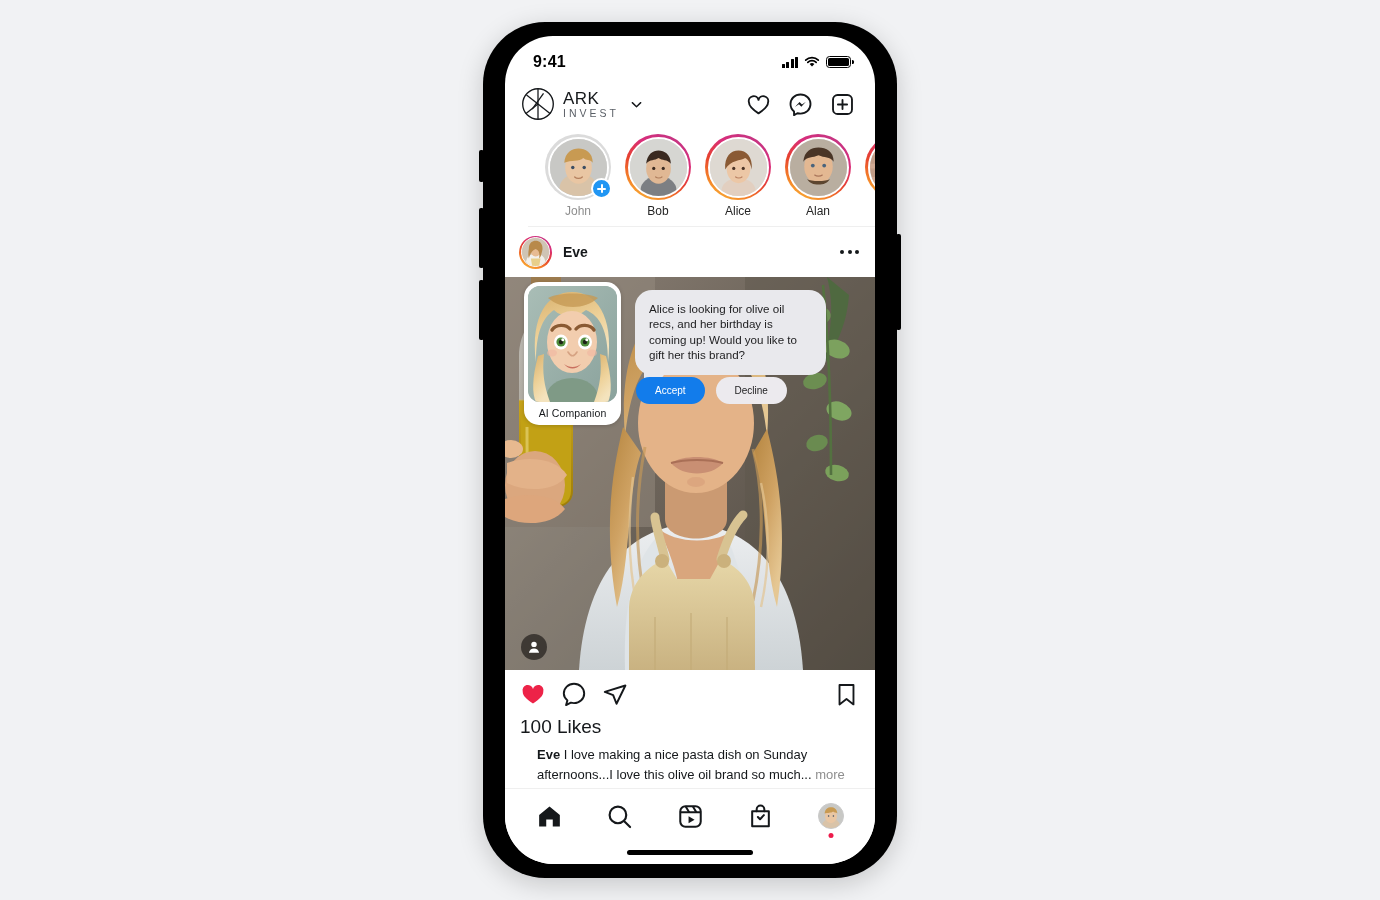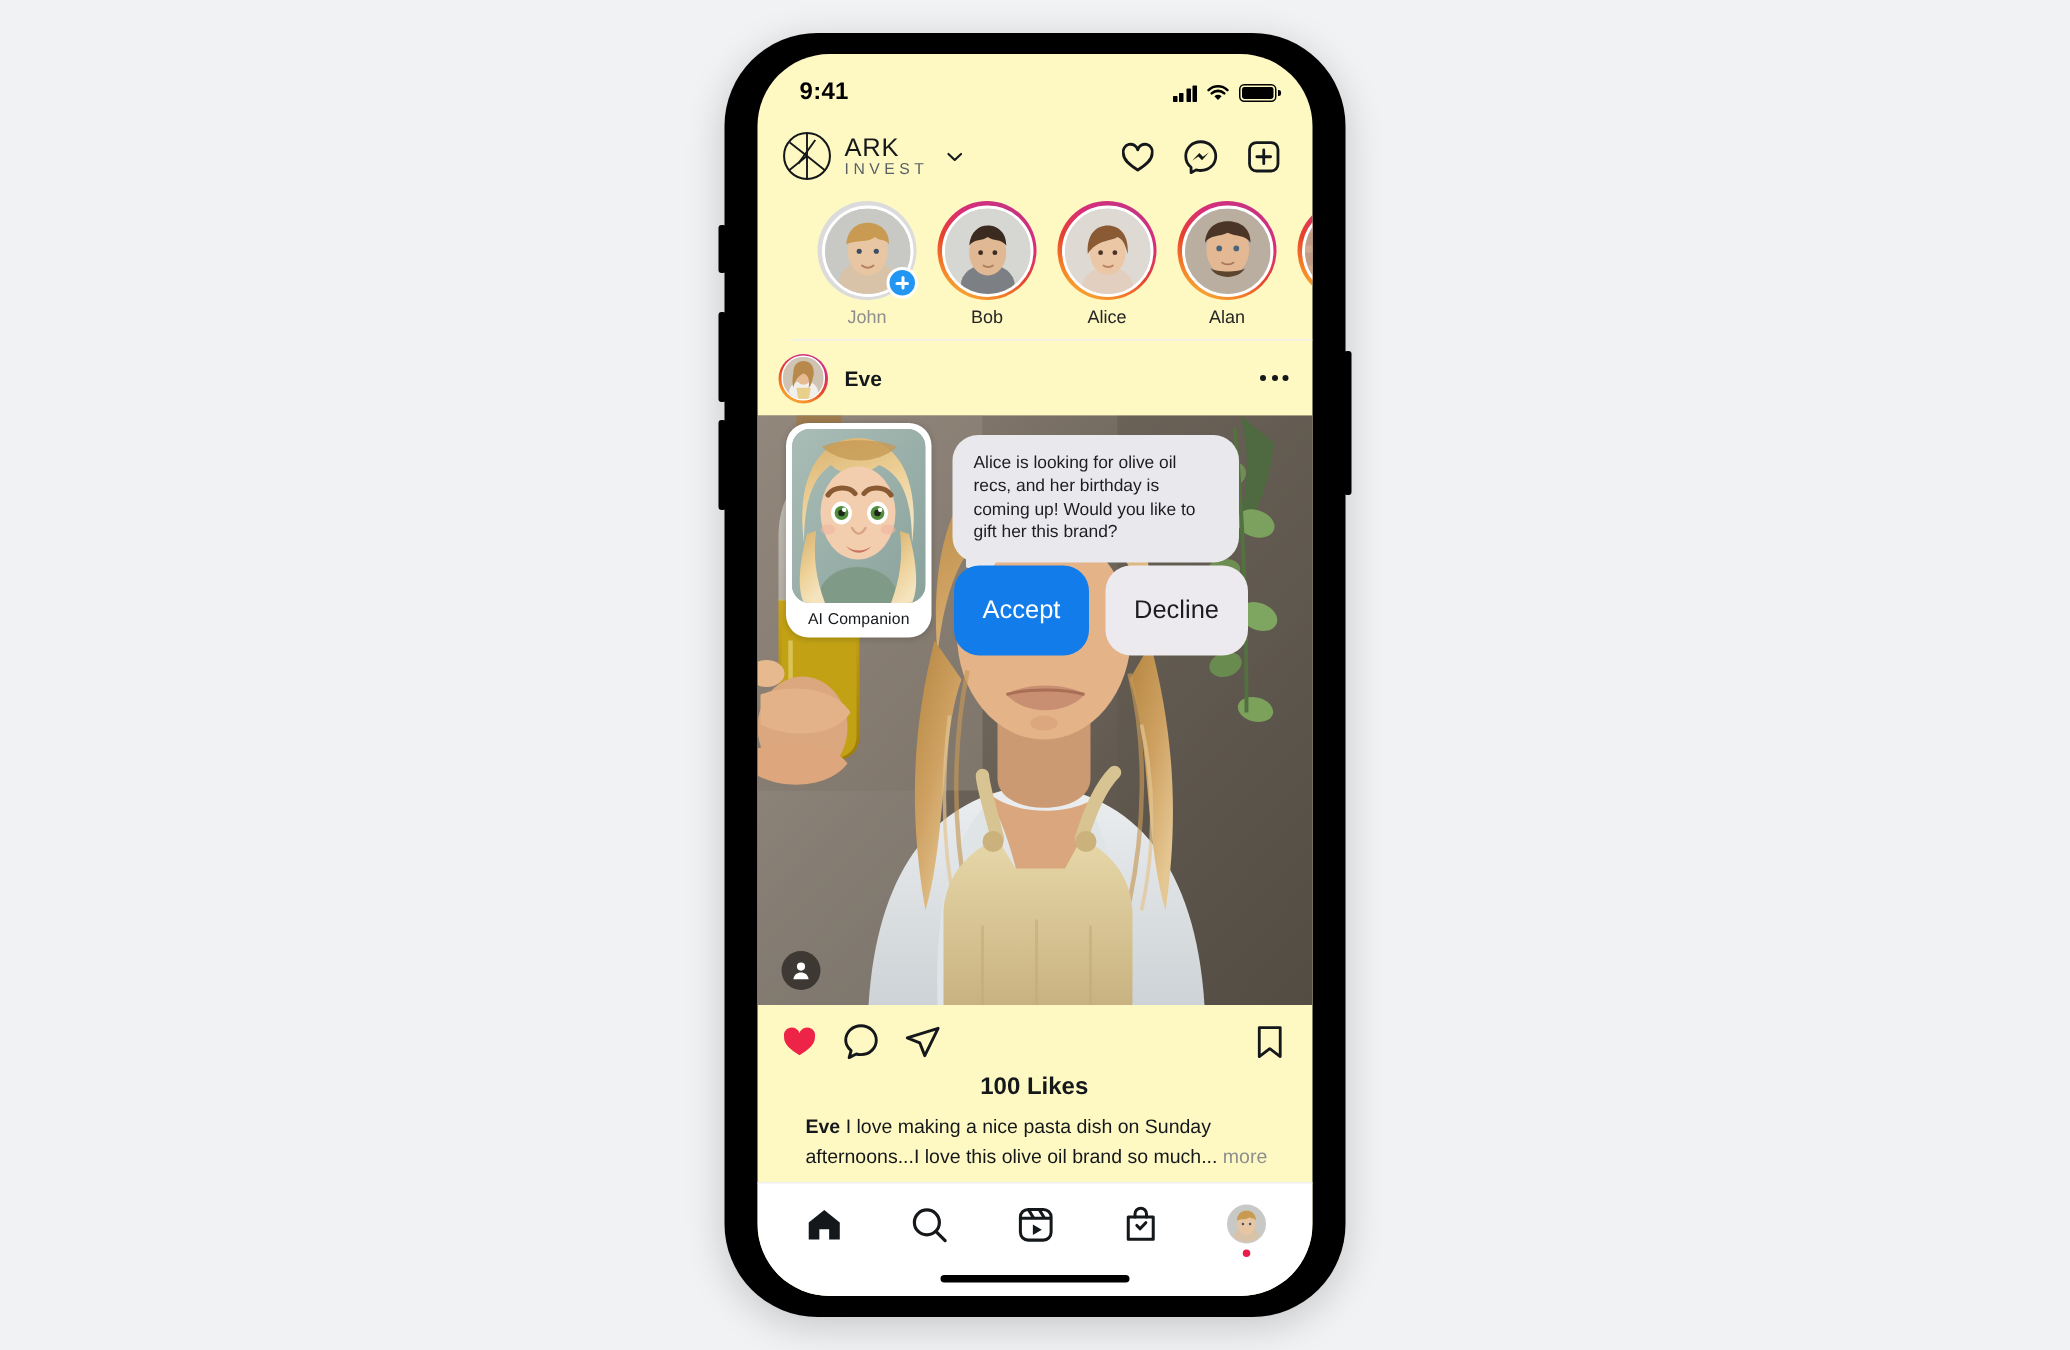--- a/index.html
+++ b/index.html
@@ -27,21 +27,21 @@
   }
   #btn-silent  { left: -4px; top: 128px;  width: 5px; height: 32px; }
   #btn-volup   { left: -4px; top: 186px;  width: 5px; height: 60px; }
   #btn-voldown { left: -4px; top: 258px;  width: 5px; height: 60px; }
   #btn-power   { right: -4px; top: 212px; width: 5px; height: 96px; }
 
   #screen {
     position: absolute;
     left: 22px; top: 14px;
     width: 370px; height: 828px;
-    background: #fef9c3;
+    background: #ffffff;
     border-radius: 48px;
     overflow: hidden;
   }
 
   
   #status-bar {
     height: 44px;
     display: flex;
     align-items: center;
     justify-content: space-between;
@@ -221,22 +221,22 @@
 
   #ai-actions {
     position: absolute;
     left: 131px; top: 100px;
     display: flex; gap: 11px;
   }
   .ai-btn {
     border: none;
     border-radius: 17px;
     font-family: "Liberation Sans", sans-serif;
-    font-size: 17px;
-    padding: 20px 19px;
+    font-size: 10px;
+    padding: 8px 19px;
     cursor: pointer;
     white-space: nowrap;
   }
   #btn-accept { background: #127ceb; color: #fff; }
   #btn-decline { background: #eceaee; color: #1d1d1f; }
 
   #tagged-badge {
     position: absolute;
     left: 16px; bottom: 10px;
     width: 26px; height: 26px;
@@ -246,23 +246,22 @@
   }
 
   
   #post-actions {
     display: flex; align-items: center;
     padding: 11px 16px 2px 15px;
     gap: 15px;
   }
   #post-actions .spacer { flex: 1; }
   #likes-count {
-    font-size: 16px; font-weight: 700; color: #15181b;
+    font-size: 19px; font-weight: 400; color: #15181b;
     padding: 7px 16px 0 15px;
-    text-align: center;
   }
   #caption {
     font-size: 13px; line-height: 19.5px; color: #15181b;
     padding: 7px 16px 0 32px;
   }
   #caption b { font-weight: 700; }
   #caption .more { color: #8e8e8e; }
 
   
   #tab-bar {

